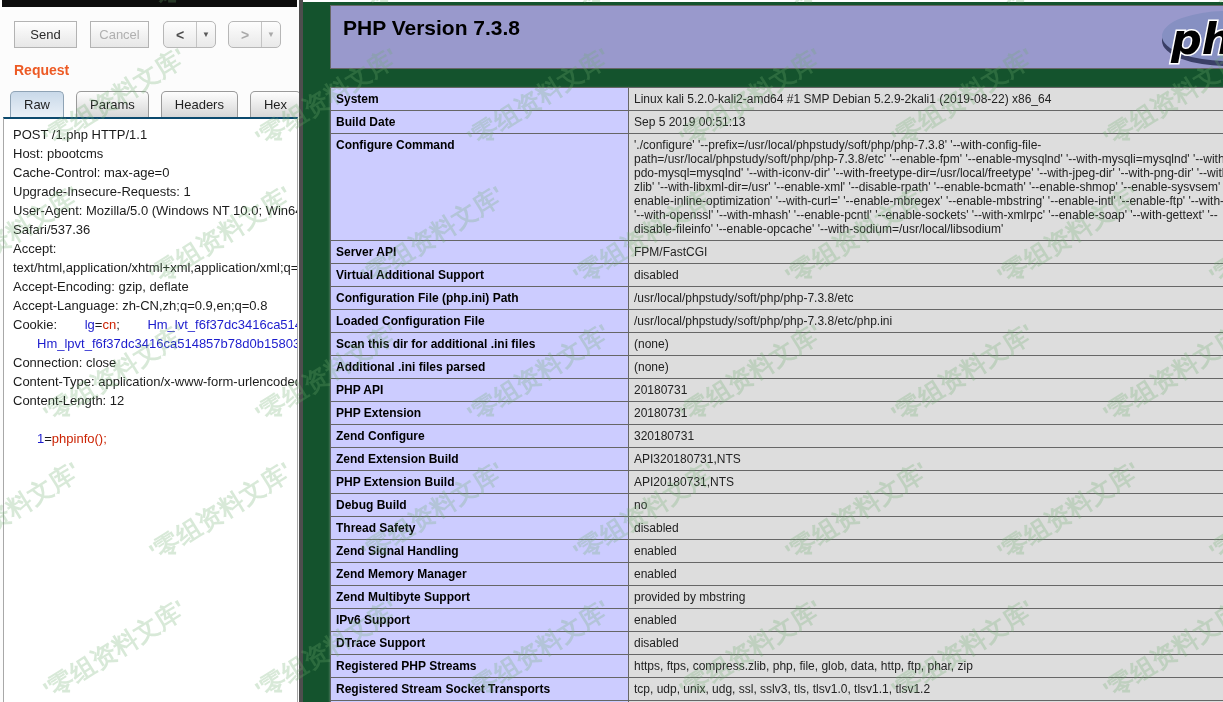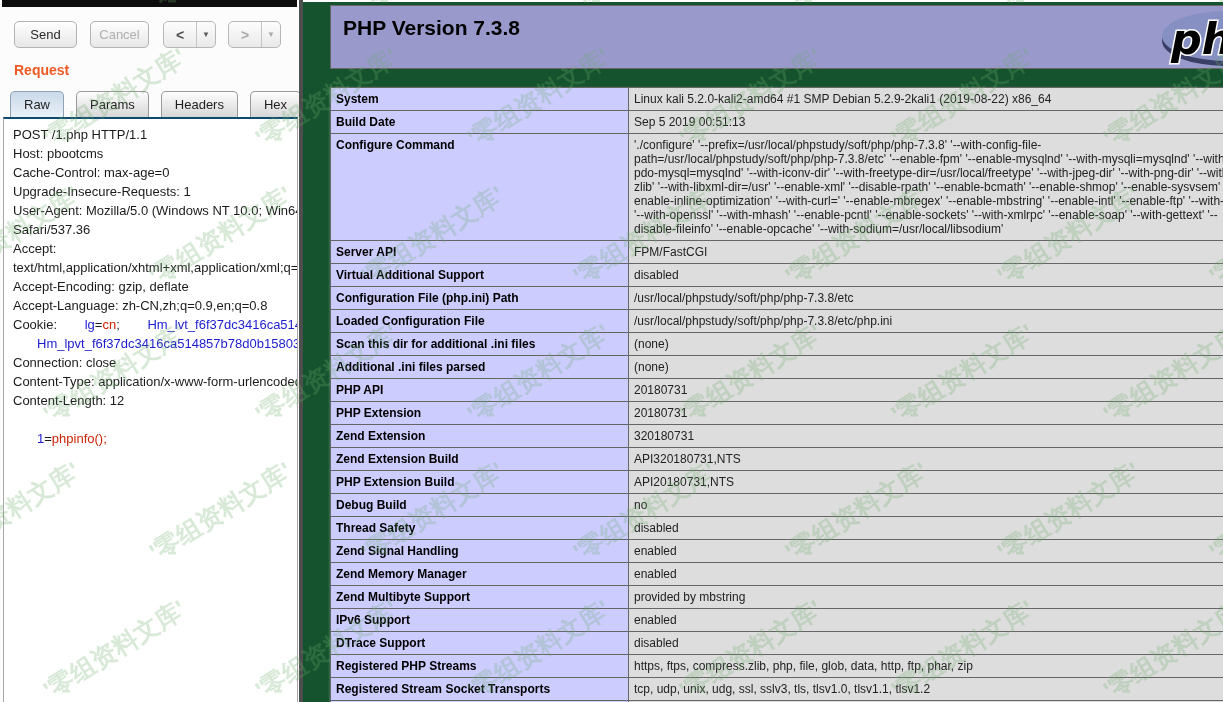--- a/index.html
+++ b/index.html
@@ -4,21 +4,21 @@
 <style>
   * { margin:0; padding:0; box-sizing:border-box; }
   html,body { width:1223px; height:702px; overflow:hidden; background:#fff;
               font-family:"Liberation Sans", sans-serif; }
   body { position:relative; }
 
   
   .left-panel { position:absolute; left:0; top:0; width:300px; height:702px; background:#fcfcfc; }
   .top-bar { position:absolute; left:2px; top:0; width:295px; height:7px; background:#0d0d0d; }
 
-  .btn { position:absolute; top:21px; height:27px; border:1px solid #b3b3b3; border-radius:5px;
+  .btn { position:absolute; top:21px; height:27px; border:1px solid #b3b3b3; border-radius:0;
          background:linear-gradient(#fefefe,#e7e7e7); font-size:13px; color:#2a2a2a;
          font-family:"Liberation Sans",sans-serif; cursor:default; }
   .btn.disabled { color:#b0b0b0; }
   .send-btn { left:14px; width:63px; }
   .cancel-btn { left:90px; width:59px; }
   .split-btn { position:absolute; top:21px; width:53px; height:27px; border:1px solid #b7b7b7;
                border-radius:5px; background:linear-gradient(#fdfdfd,#e9e9e9);
                display:flex; align-items:center; }
   .split-btn .glyph { flex:1; text-align:center; font-size:14px; font-weight:bold; color:#4c4c4c; }
   .split-btn .sep { width:1px; height:25px; background:#c4c4c4; }
@@ -171,21 +171,21 @@
         </tr>
         <tr>
           <td class="e">PHP API</td>
           <td class="v">20180731</td>
         </tr>
         <tr>
           <td class="e">PHP Extension</td>
           <td class="v">20180731</td>
         </tr>
         <tr>
-          <td class="e">Zend Extension</td>
+          <td class="e">Zend Configure</td>
           <td class="v">320180731</td>
         </tr>
         <tr>
           <td class="e">Zend Extension Build</td>
           <td class="v">API320180731,NTS</td>
         </tr>
         <tr>
           <td class="e">PHP Extension Build</td>
           <td class="v">API20180731,NTS</td>
         </tr>

